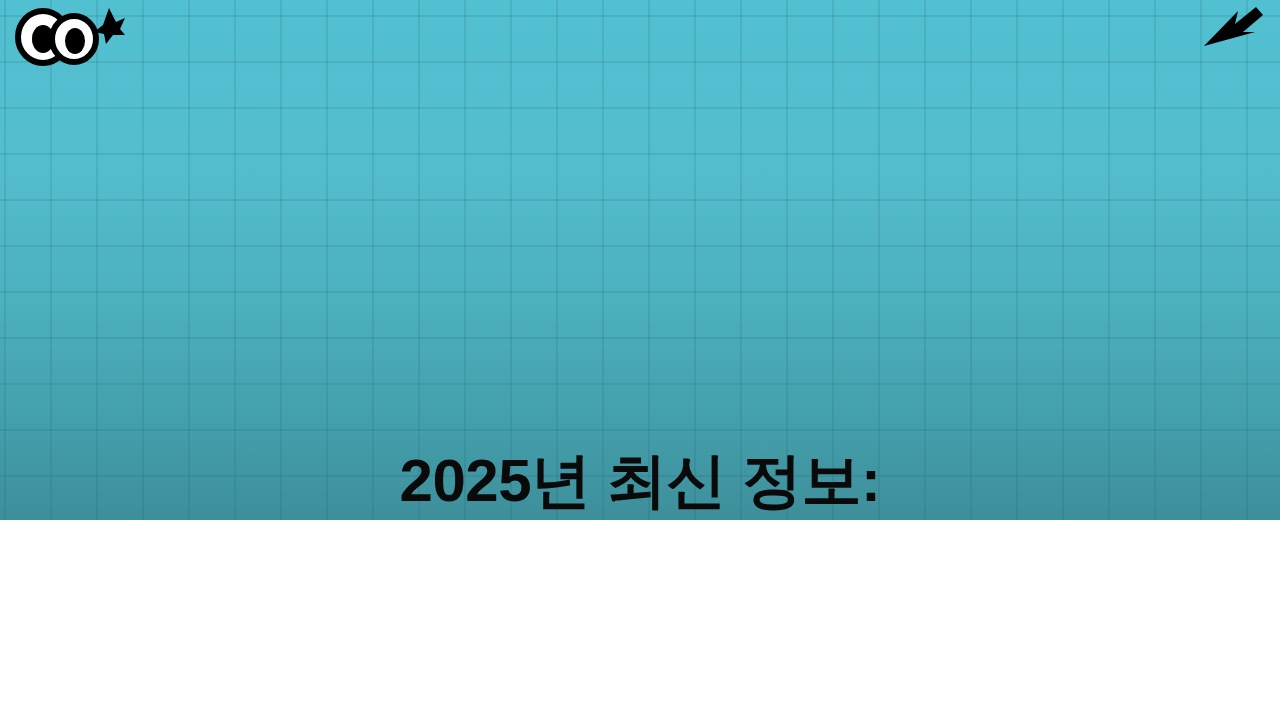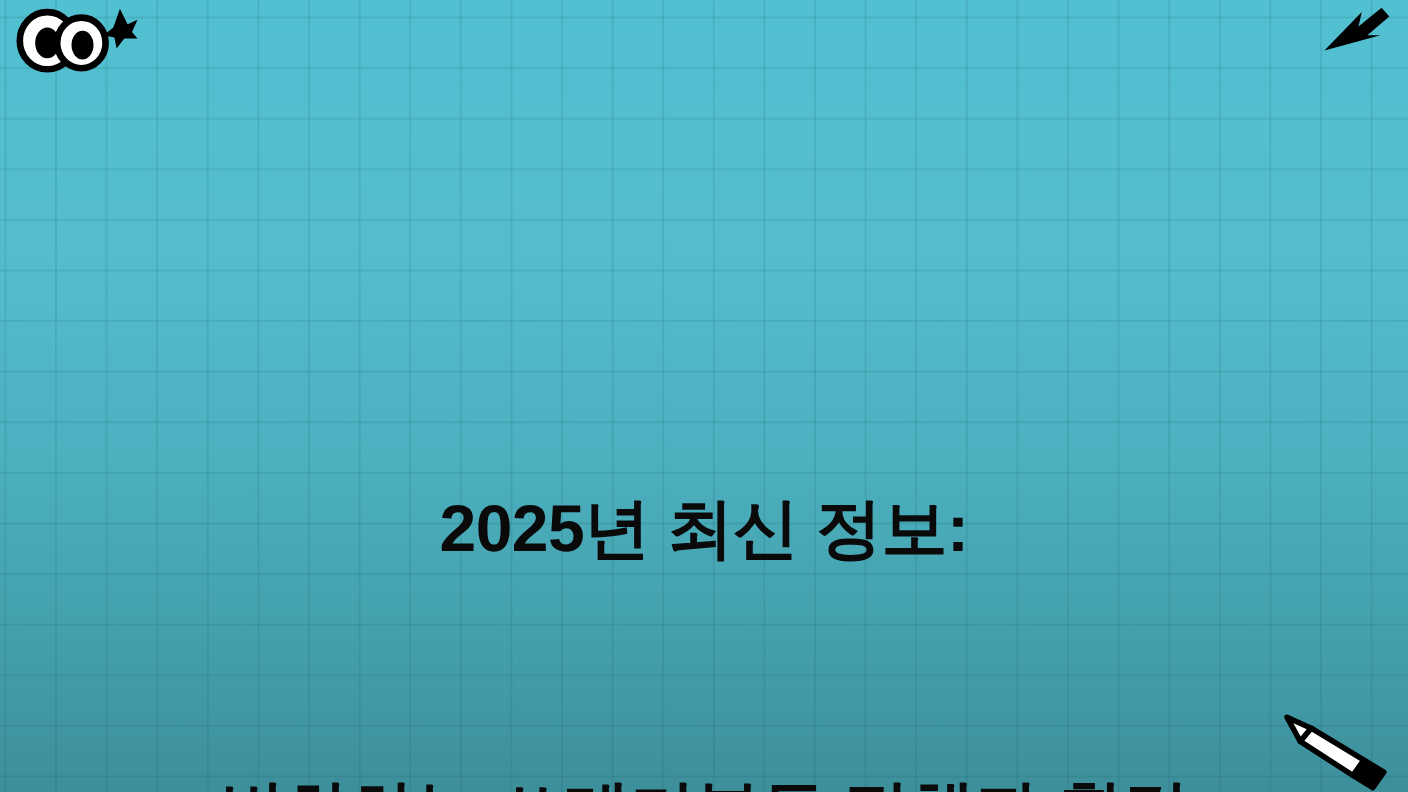--- a/index.html
+++ b/index.html
@@ -11,21 +11,21 @@
     overflow: hidden;
   }
 
   body {
     font-family: "Liberation Sans", "DejaVu Sans", sans-serif;
   }
 
   #canvas {
     position: relative;
     width: 1280px;
-    height: 720px;
+    height: 520px;
     overflow: hidden;
     background-color: #4fbdce;
   }
 
   
   .bg-gradient {
     position: absolute;
     inset: 0;
     background: linear-gradient(180deg,
                 #51c0d1 0%,

